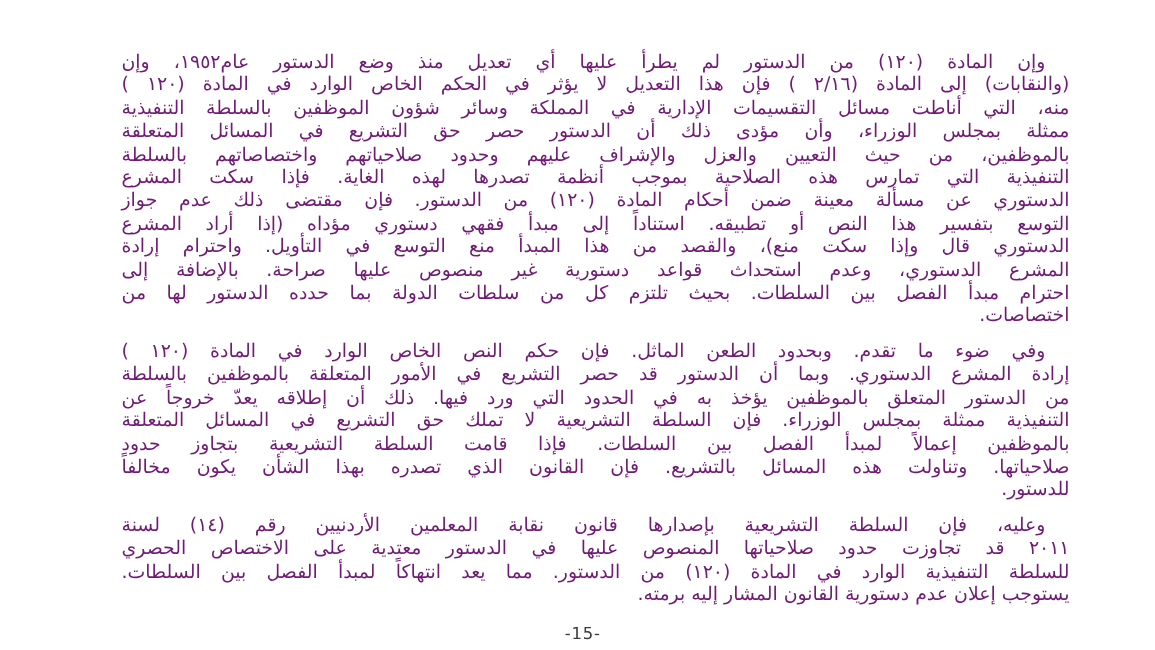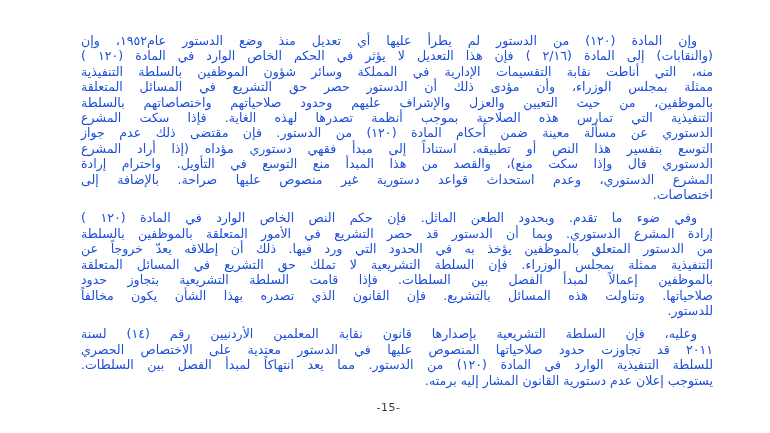--- a/index.html
+++ b/index.html
@@ -29,21 +29,21 @@
   .para {
     margin: 0 0 8px 0;
   }
   .para:last-child {
     margin-bottom: 0;
   }
   .line {
     text-align: justify;
     text-align-last: justify;
     white-space: normal;
-    color: #1d4ed8;
+    color: #701a75;
     margin-left: 17px;
   }
   .line.first {
     padding-right: 16px;
   }
   .line.last {
     text-align-last: right;
   }
   .page-number {
     margin-top: 13px;
@@ -54,28 +54,29 @@
   }
 </style>
 </head>
 <body>
 
 <div class="page" dir="rtl">
   <div class="doc-body">
       <div class="para">
         <div class="line first">وإن المادة (١٢٠) من الدستور لم يطرأ عليها أي تعديل منذ وضع الدستور عام١٩٥٢، وإن</div>
         <div class="line">(والنقابات) إلى المادة (٢/١٦ ) فإن هذا التعديل لا يؤثر في الحكم الخاص الوارد في المادة (١٢٠ )</div>
-        <div class="line">منه، التي أناطت نقابة التقسيمات الإدارية في المملكة وسائر شؤون الموظفين بالسلطة التنفيذية</div>
+        <div class="line">منه، التي أناطت مسائل التقسيمات الإدارية في المملكة وسائر شؤون الموظفين بالسلطة التنفيذية</div>
         <div class="line">ممثلة بمجلس الوزراء، وأن مؤدى ذلك أن الدستور حصر حق التشريع في المسائل المتعلقة</div>
         <div class="line">بالموظفين، من حيث التعيين والعزل والإشراف عليهم وحدود صلاحياتهم واختصاصاتهم بالسلطة</div>
         <div class="line">التنفيذية التي تمارس هذه الصلاحية بموجب أنظمة تصدرها لهذه الغاية. فإذا سكت المشرع</div>
         <div class="line">الدستوري عن مسألة معينة ضمن أحكام المادة (١٢٠) من الدستور. فإن مقتضى ذلك عدم جواز</div>
         <div class="line">التوسع بتفسير هذا النص أو تطبيقه. استناداً إلى مبدأ فقهي دستوري مؤداه (إذا أراد المشرع</div>
         <div class="line">الدستوري قال وإذا سكت منع)، والقصد من هذا المبدأ منع التوسع في التأويل. واحترام إرادة</div>
         <div class="line">المشرع الدستوري، وعدم استحداث قواعد دستورية غير منصوص عليها صراحة. بالإضافة إلى</div>
+        <div class="line">احترام مبدأ الفصل بين السلطات. بحيث تلتزم كل من سلطات الدولة بما حدده الدستور لها من</div>
         <div class="line last">اختصاصات.</div>
       </div>
       <div class="para">
         <div class="line first">وفي ضوء ما تقدم. وبحدود الطعن الماثل. فإن حكم النص الخاص الوارد في المادة (١٢٠ )</div>
         <div class="line">إرادة المشرع الدستوري. وبما أن الدستور قد حصر التشريع في الأمور المتعلقة بالموظفين بالسلطة</div>
         <div class="line">من الدستور المتعلق بالموظفين يؤخذ به في الحدود التي ورد فيها. ذلك أن إطلاقه يعدّ خروجاً عن</div>
         <div class="line">التنفيذية ممثلة بمجلس الوزراء. فإن السلطة التشريعية لا تملك حق التشريع في المسائل المتعلقة</div>
         <div class="line">بالموظفين إعمالاً لمبدأ الفصل بين السلطات. فإذا قامت السلطة التشريعية بتجاوز حدود</div>
         <div class="line">صلاحياتها. وتناولت هذه المسائل بالتشريع. فإن القانون الذي تصدره بهذا الشأن يكون مخالفاً</div>
         <div class="line last">للدستور.</div>

